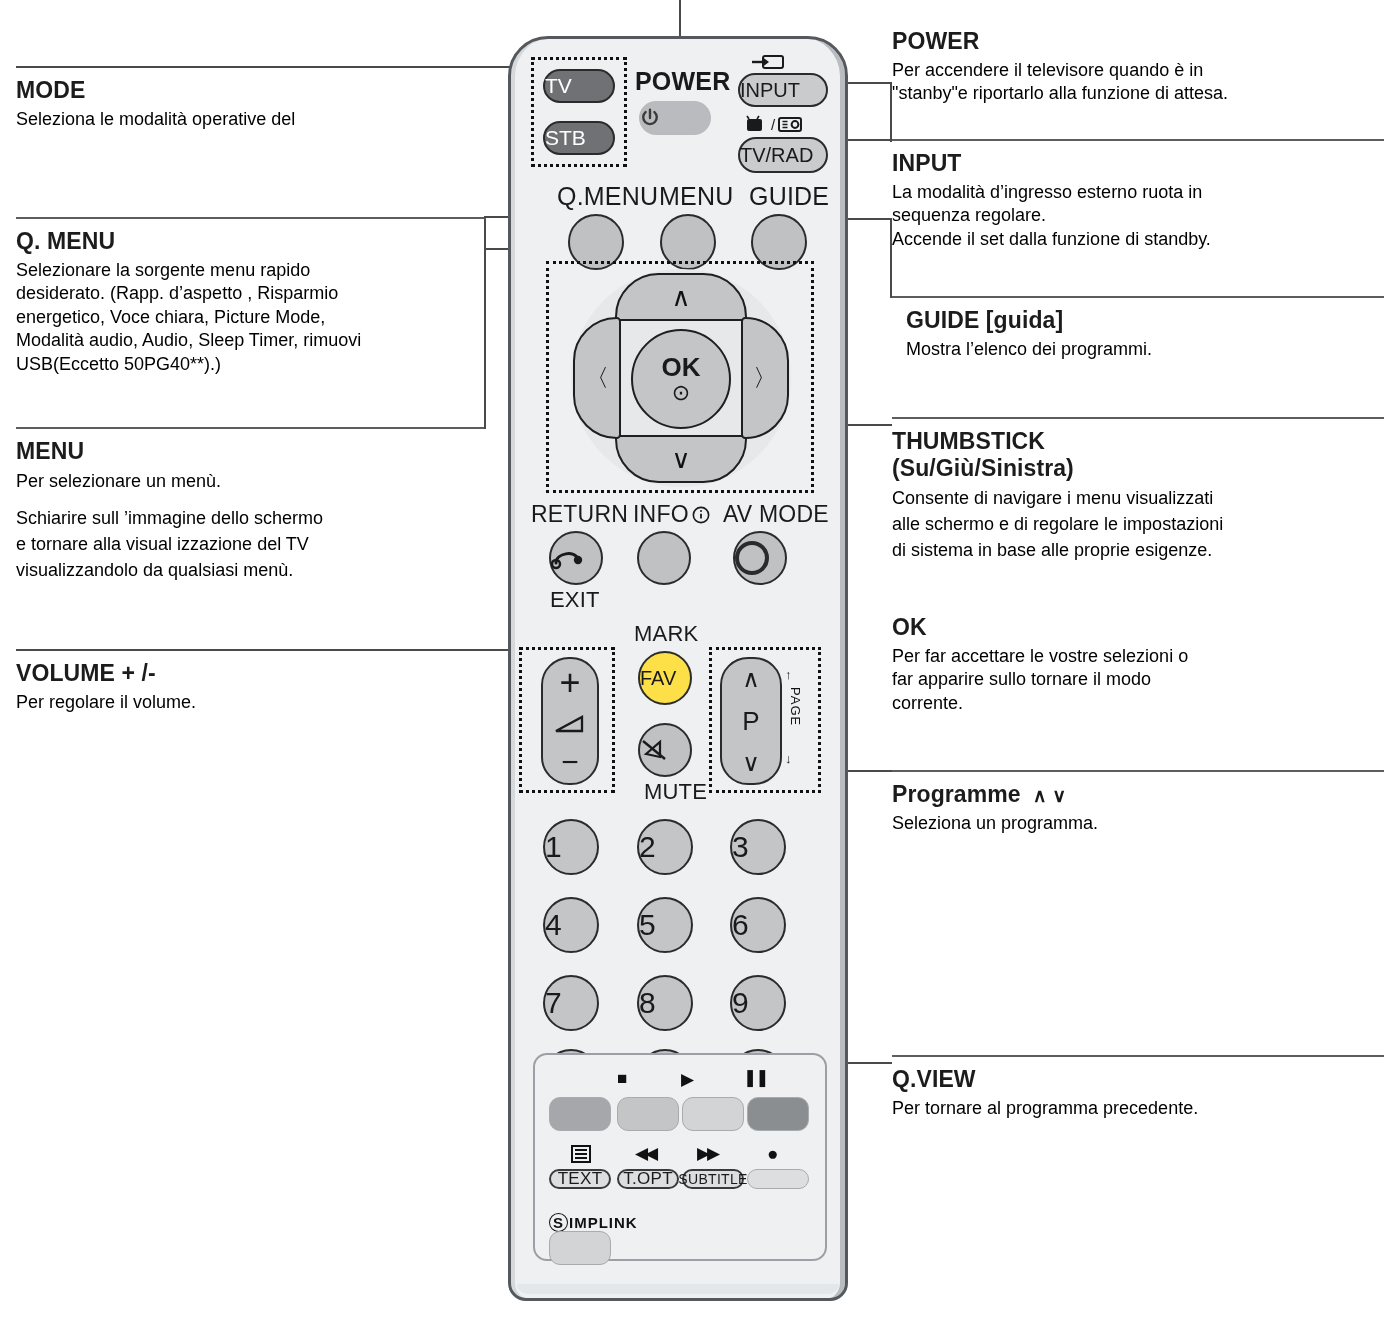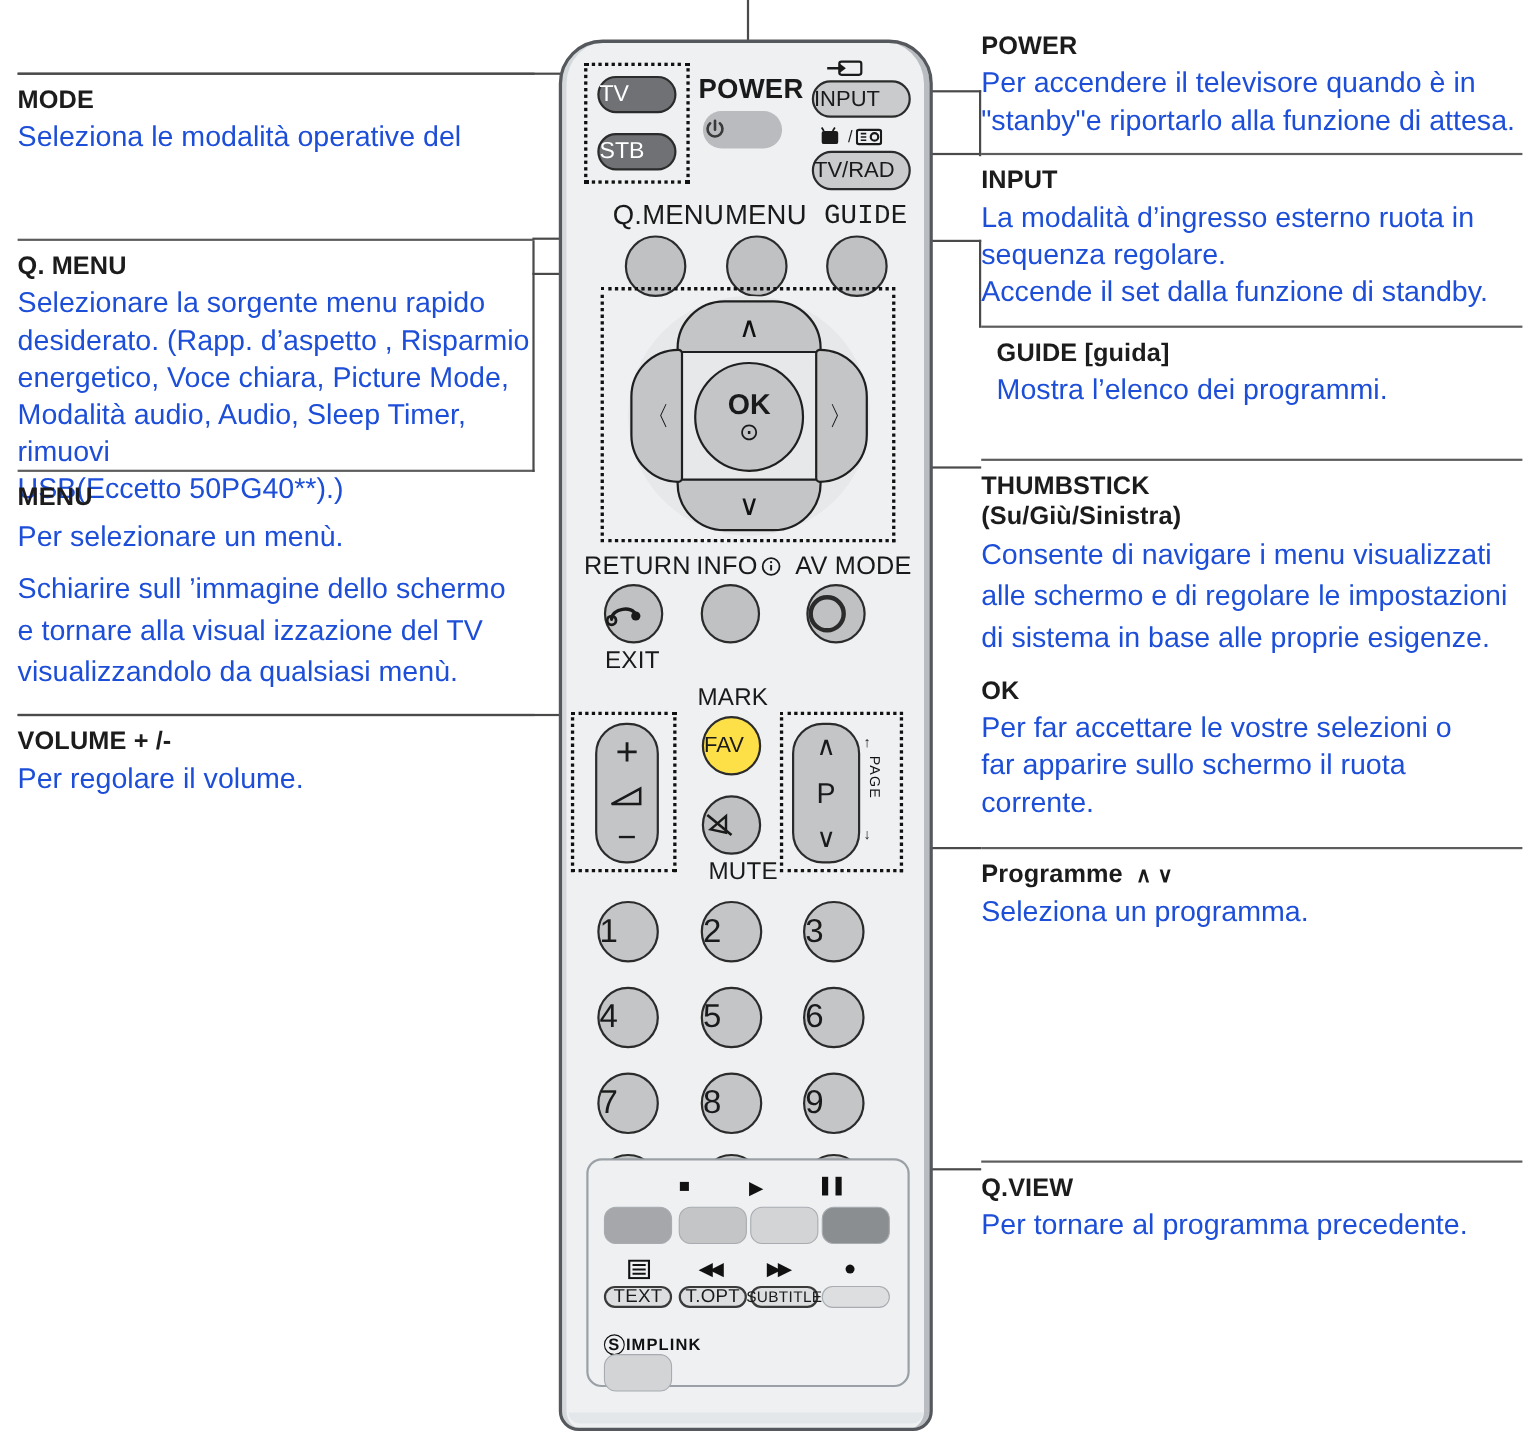--- a/index.html
+++ b/index.html
@@ -20,23 +20,23 @@
   }
   .callout h3 {
     margin: 9px 0 4px 0;
     font-size: 23px;
     font-weight: 600;
     letter-spacing: 0.1px;
     color: #1c1c1c;
   }
   .callout p {
     margin: 0;
-    font-size: 26px;
+    font-size: 18px;
     line-height: 1.30;
-    color: #1d4ed8;
+    color: #000000;
   }
   .callout p.loose { line-height: 1.44; }
   .indent { padding-left: 14px; }
 
   
   .lead {
     position: absolute;
     background: #4a4a4a;
   }
   .lead.h { height: 2px; }
@@ -198,21 +198,21 @@
     <h3 style="margin-bottom:0;">THUMBSTICK</h3>
     <h3 style="margin-top:0;">(Su/Giù/Sinistra)</h3>
     <p class="loose">Consente di navigare i menu visualizzati</p>
     <p class="loose">alle schermo e di regolare le impostazioni</p>
     <p class="loose">di sistema in base alle proprie esigenze.</p>
   </div>
 
   <div class="callout" style="left:892px; top:614px; width:492px;">
     <h3 style="margin-top:0;">OK</h3>
     <p>Per far accettare le vostre selezioni o</p>
-    <p>far apparire sullo schermo il ruota</p>
+    <p>far apparire sullo tornare il modo</p>
     <p>corrente.</p>
   </div>
 
   <div class="callout" style="left:892px; top:770px; width:492px;">
     <div class="rule"></div>
     <h3 style="display:flex; align-items:baseline; gap:12px;">
       <span>Programme</span>
       <span class="lbl sm" style="position:static; font-size:19px;">∧  ∨</span>
     </h3>
     <p>Seleziona un programma.</p>
@@ -302,21 +302,21 @@
     <div class="btn pill" style="left:227px; top:98px; width:90px; height:36px; font-size:20px; background:#c9cbcd;">
       <span>TV/RAD</span>
     </div>
 
     <div class="lbl" style="left:46px; top:143px; font-size:25px;">Q.MENU</div>
     <div class="btn round" style="left:57px; top:175px; width:56px; height:56px; border-width:2px; background:#bfc1c3;"></div>
 
     <div class="lbl" style="left:148px; top:143px; font-size:25px;">MENU</div>
     <div class="btn round" style="left:149px; top:175px; width:56px; height:56px; border-width:2px; background:#bfc1c3;"></div>
 
-    <div class="lbl" style="left:238px; top:143px; font-size:25px;font-family:Liberation Mono, monospace;">GUIDE</div>
+    <div class="lbl" style="left:238px; top:143px; font-size:25px;">GUIDE</div>
     <div class="btn round" style="left:240px; top:175px; width:56px; height:56px; border-width:2px; background:#bfc1c3;"></div>
 
     <div class="dotbox" style="left:35px; top:222px; width:268px; height:232px;"></div>
     <div id="dpad">
       <div id="dpadhalo"></div>
 
       <div class="dseg" style="left:62px; top:6px; width:132px; height:48px; border-radius:60px 60px 6px 6px;">
         <span class="arrowglyph">∧</span>
       </div>
 

